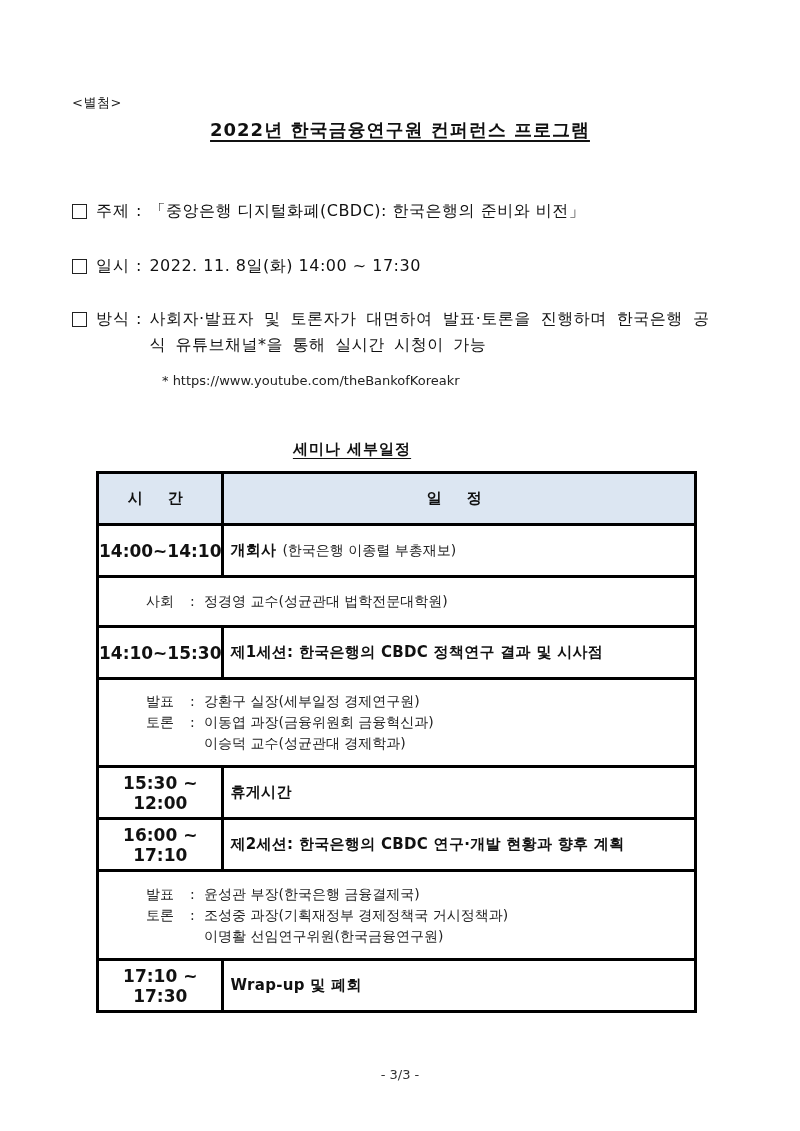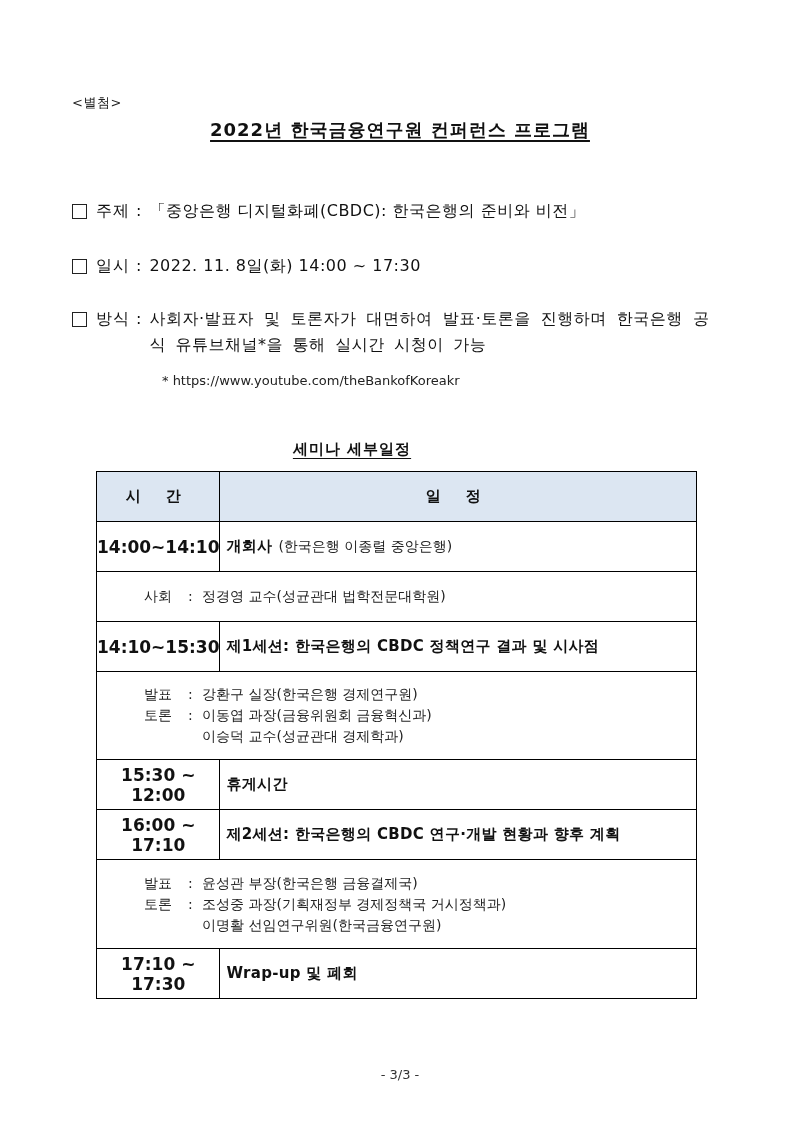--- a/index.html
+++ b/index.html
@@ -12,21 +12,21 @@
   .item { left: 72px; font-size: 16px; display: flex; align-items: flex-start; line-height: 26px; }
   .box { display: inline-block; width: 13px; height: 13px; border: 1.3px solid #222; margin-top: 6px; margin-right: 9px; flex: none; }
   .label { flex: none; margin-right: 6px; letter-spacing: 1px; }
   .colon { flex: none; margin-right: 8px; }
   .value { letter-spacing: 0.5px; }
   .method-val { width: 560px; word-spacing: 4px; text-align: justify; letter-spacing: 0.5px; }
   .footnote { left: 162px; top: 373px; font-size: 13px; color: #222; }
   .subtitle { left: 0; width: 704px; top: 440px; text-align: center; font-size: 15px; font-weight: bold; }
   .subtitle span { text-decoration: underline; text-underline-offset: 4px; letter-spacing: 1px; }
   table.sched { position: absolute; left: 96px; top: 471px; width: 601px; border-collapse: collapse; font-size: 14px; }
-  table.sched td, table.sched th { border: 1px solid #000000; padding: 0; }
+  table.sched td, table.sched th { border: 3px solid #000000; padding: 0; }
   table.sched th { background: #dce6f2; height: 49px; font-weight: bold; font-size: 15px; letter-spacing: 10px; }
   .c-time { width: 106px; text-align: center; font-weight: bold; font-size: 17px; }
   .c-event { padding-left: 6px !important; }
   tr.main td { height: 49px; }
   .ev-title { font-weight: bold; font-size: 15px; letter-spacing: 0.3px; }
   .ev-sub { font-size: 14px; color: #222; margin-left: 6px; }
   td.detail { padding: 0 0 0 47px !important; font-size: 14px; color: #222; line-height: 21px; }
   .dline { white-space: nowrap; }
   .role { display: inline-block; width: 44px; }
   .rcolon { display: inline-block; width: 14px; }
@@ -66,35 +66,35 @@
 
 <table class="sched">
   <tbody>
       <tr>
     <th class="c-time">시 간</th>
     <th>일 정</th>
   </tr>
   <tr class="main">
     <td class="c-time">14:00~14:10</td>
     <td class="c-event">
-      <span class="ev-title">개회사</span><span class="ev-sub">(한국은행 이종렬 중앙은행)</span>
+      <span class="ev-title">개회사</span><span class="ev-sub">(한국은행 이종렬 부총재보)</span>
     </td>
   </tr>
   <tr style="height:50px;">
     <td colspan="2" class="detail">
       <div class="dline"><span class="role">사회</span><span class="rcolon">:</span><span>정경영 교수(성균관대 법학전문대학원)</span></div>
     </td>
   </tr>
   <tr class="main">
     <td class="c-time">14:10~15:30</td>
     <td class="c-event"><span class="ev-title">제1세션: 한국은행의 CBDC 정책연구 결과 및 시사점</span></td>
   </tr>
   <tr style="height:88px;">
     <td colspan="2" class="detail">
-      <div class="dline"><span class="role">발표</span><span class="rcolon">:</span><span>강환구 실장(한국은행 경제연구원)</span></div>
+      <div class="dline"><span class="role">발표</span><span class="rcolon">:</span><span>강환구 실장(세부일정 경제연구원)</span></div>
       <div class="dline"><span class="role">토론</span><span class="rcolon">:</span><span>이동엽 과장(금융위원회 금융혁신과)</span></div>
       <div class="dline"><span class="indent"></span><span>이승덕 교수(성균관대 경제학과)</span></div>
     </td>
   </tr>
   <tr class="main">
     <td class="c-time">15:30 ~ 12:00</td>
     <td class="c-event"><span class="ev-title">휴게시간</span></td>
   </tr>
   <tr class="main">
     <td class="c-time">16:00 ~ 17:10</td>

